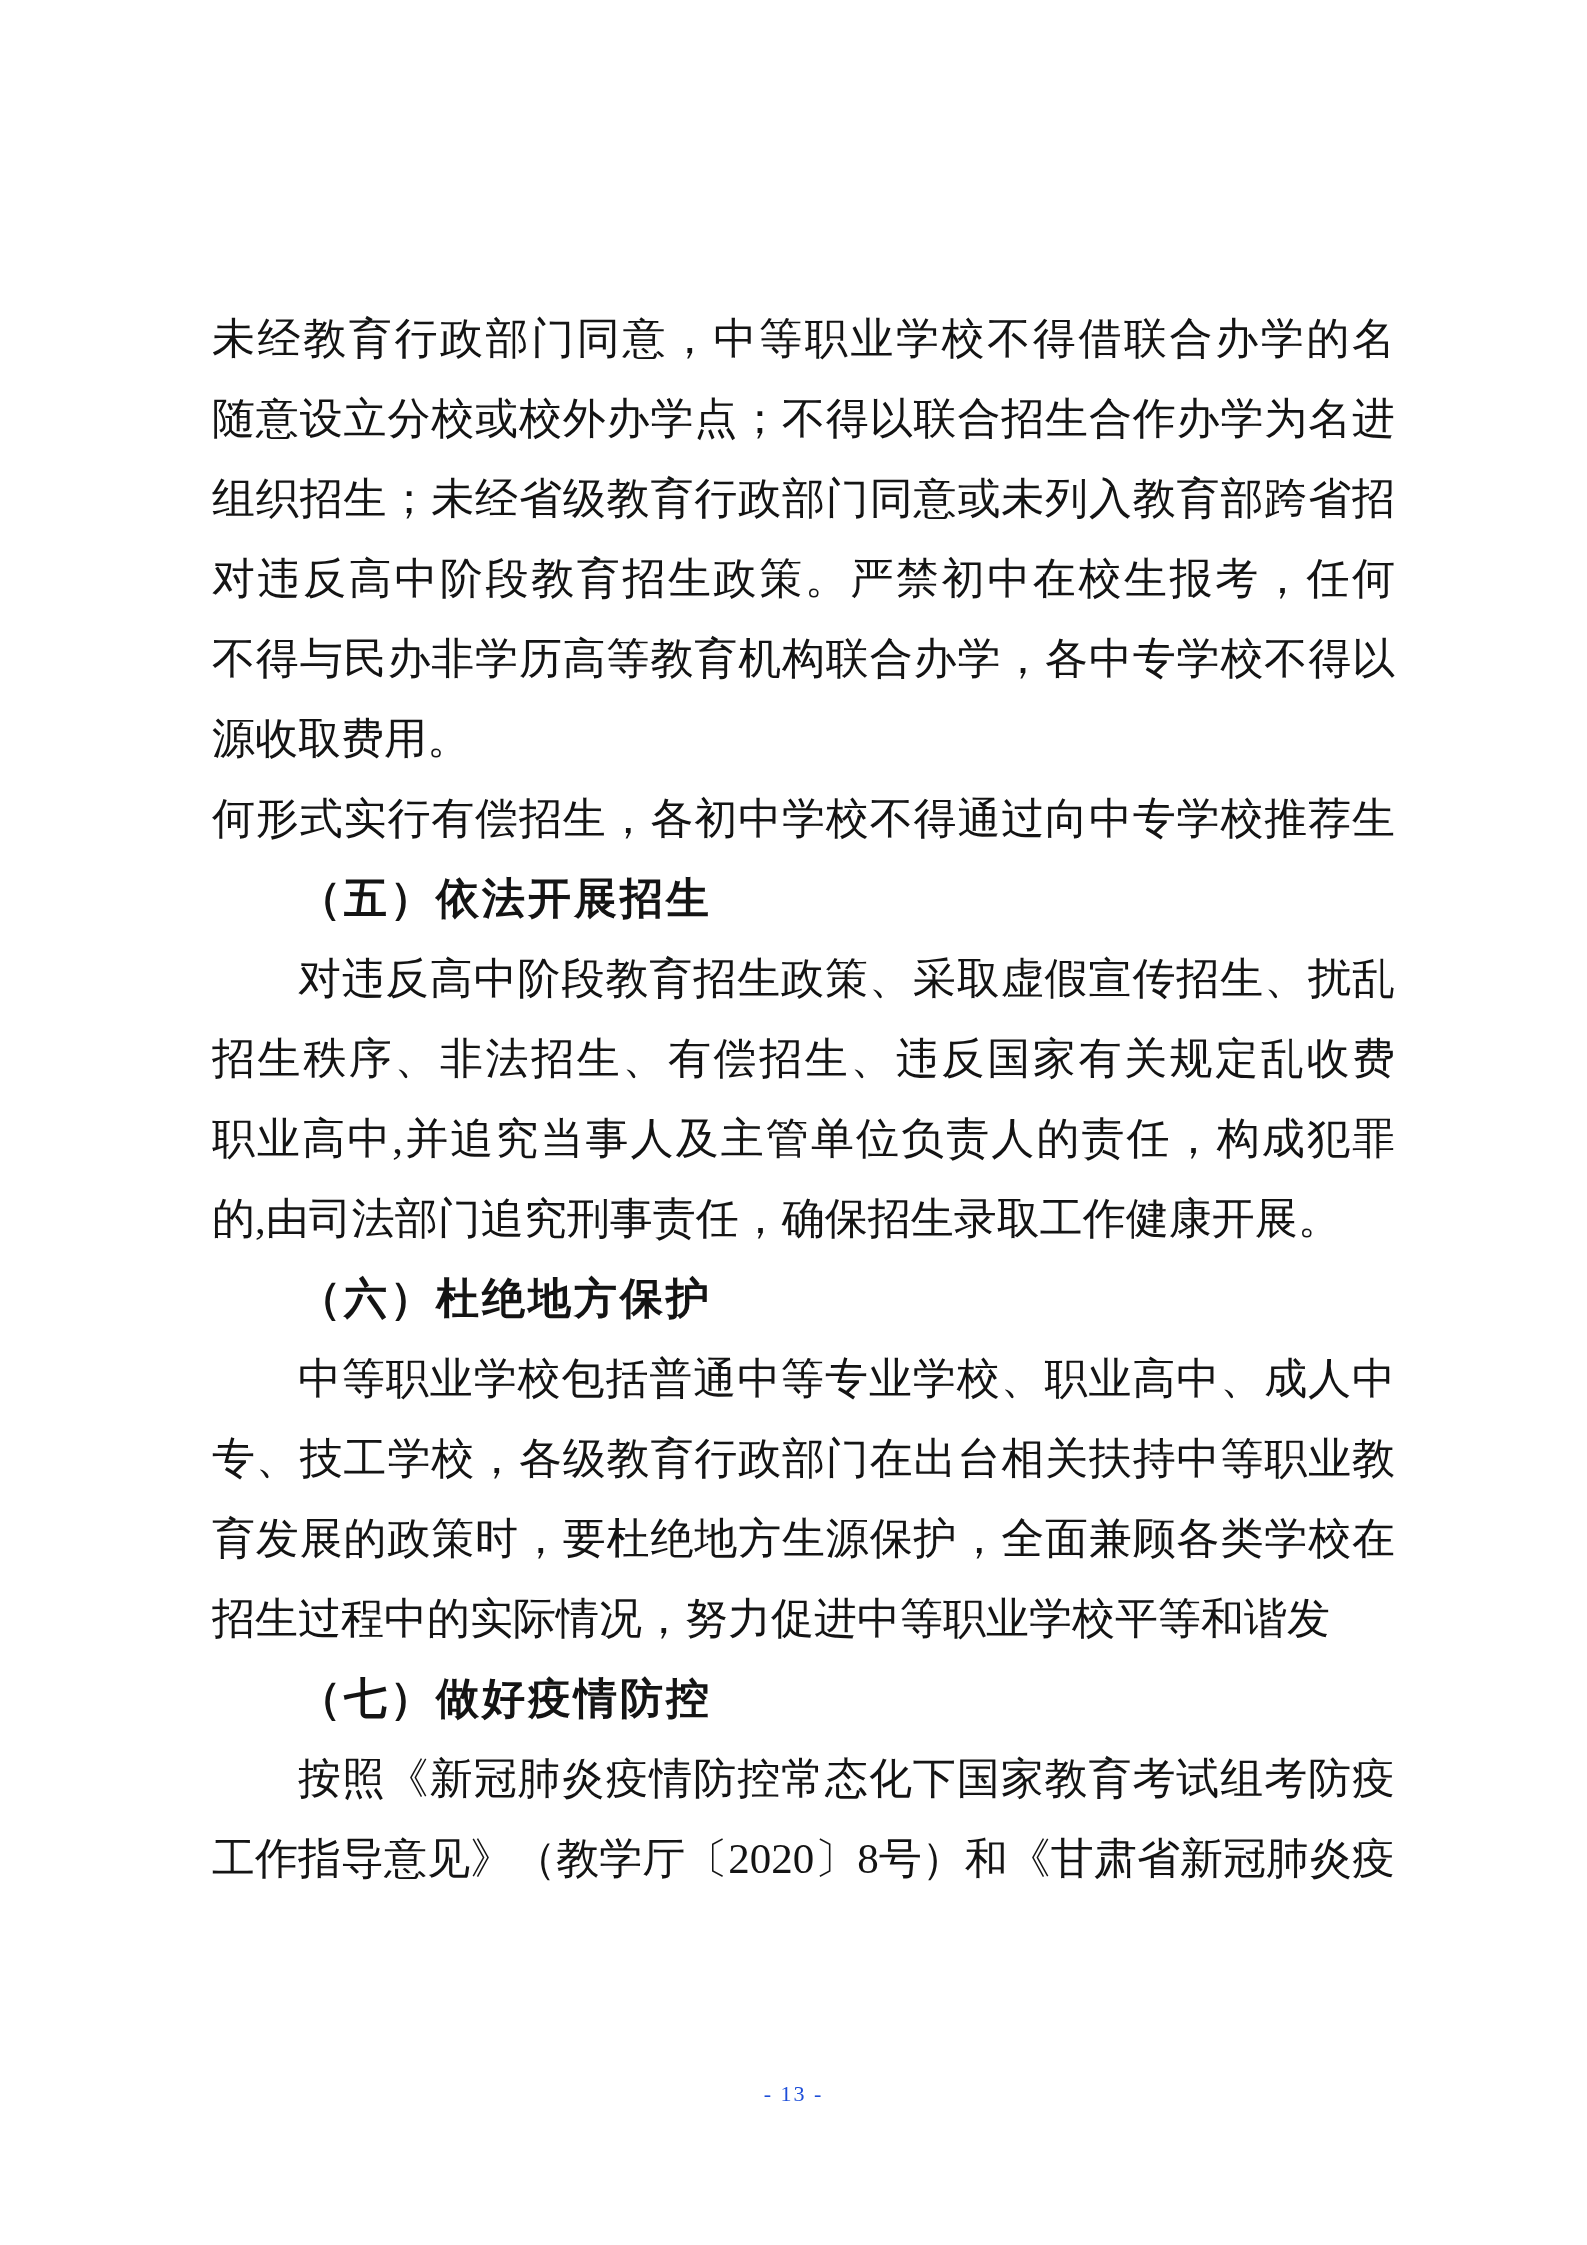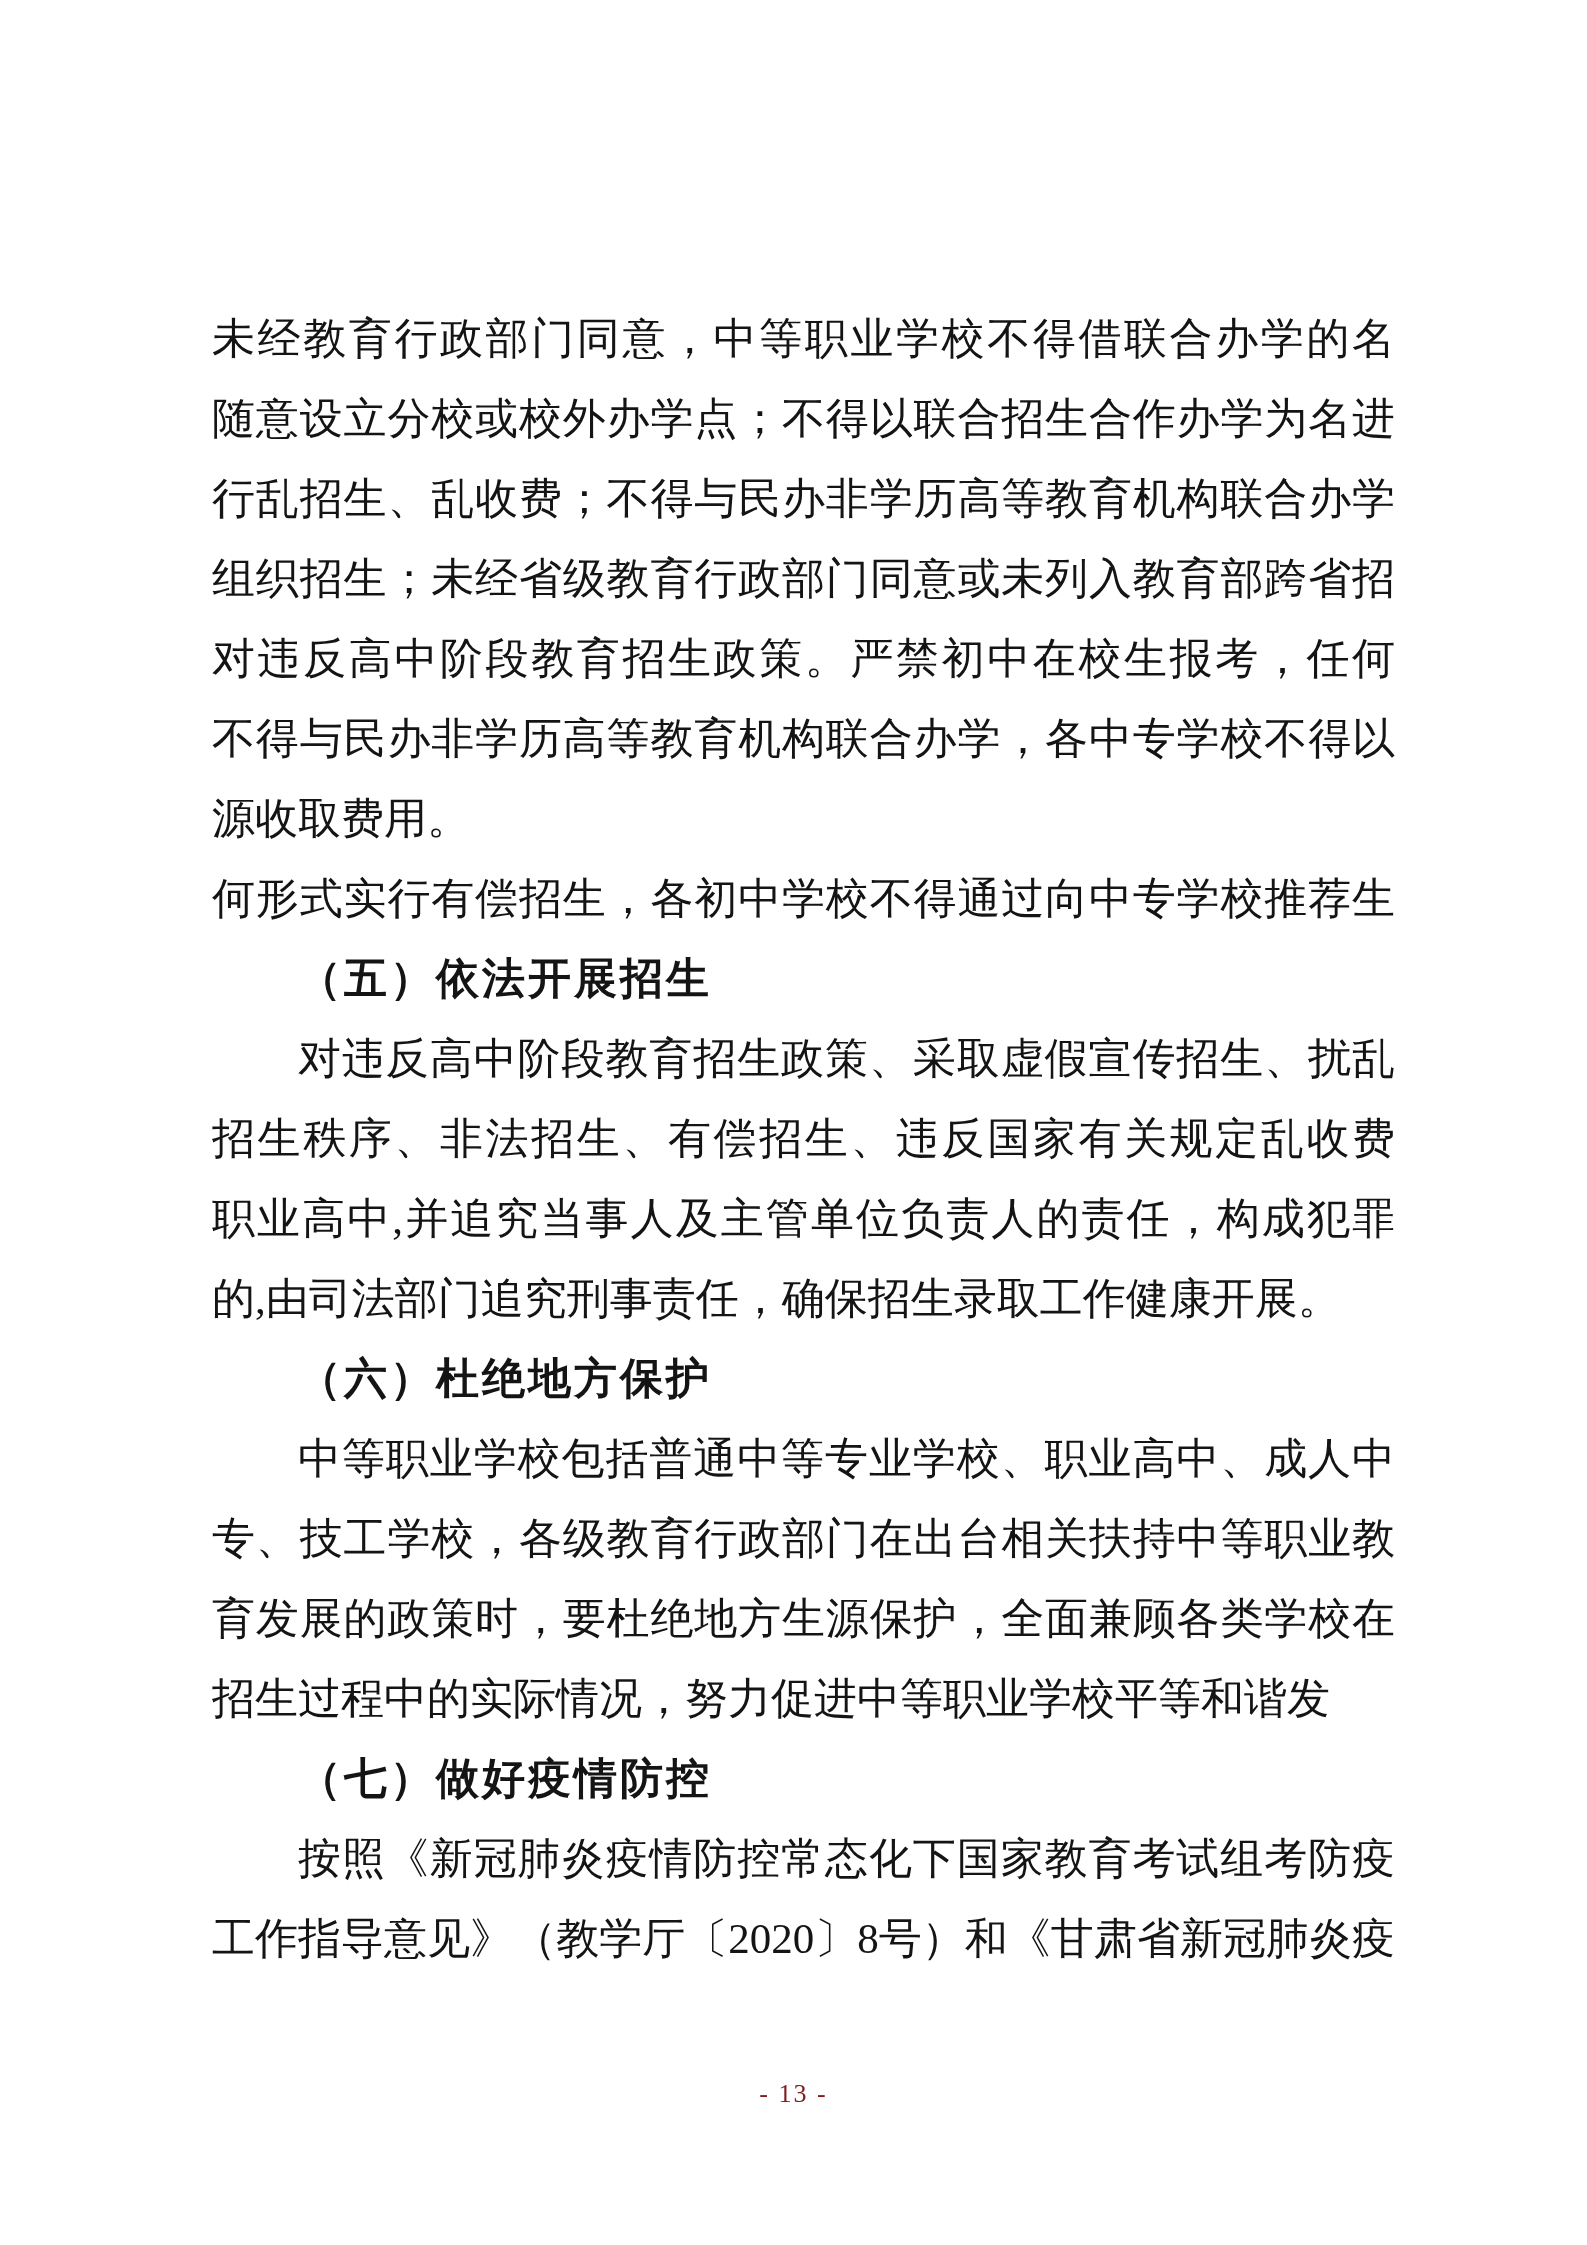--- a/index.html
+++ b/index.html
@@ -53,34 +53,33 @@
     text-indent: 2em;
     text-align: justify;
     text-align-last: justify;
   }
   .pagenum {
     position: absolute;
     left: 0;
     top: 2076px;
     width: 100%;
     text-align: center;
-    font-size: 26px;
+    font-size: 22px;
     line-height: 36px;
     letter-spacing: 2px;
-    color: #7f1d1d;
+    color: #1d4ed8;
   }
 </style>
 </head>
 <body>
 
 <main class="page">
   <div class="textblock">
     <div class="line fill">未经教育行政部门同意，中等职业学校不得借联合办学的名义，</div>
     <div class="line fill">随意设立分校或校外办学点；不得以联合招生合作办学为名进</div>
-    <div class="line fill">行乱招生、乱收费；不得与民办非学历高等教育机构联合办学</div>
     <div class="line fill">组织招生；未经省级教育行政部门同意或未列入教育部跨省招</div>
     <div class="line fill">对违反高中阶段教育招生政策。严禁初中在校生报考，任何</div>
     <div class="line fill">不得与民办非学历高等教育机构联合办学，各中专学校不得以任</div>
     <div class="line end">源收取费用。</div>
     <div class="line fill">何形式实行有偿招生，各初中学校不得通过向中专学校推荐生</div>
     <div class="line head">（五）依法开展招生</div>
     <div class="line first">对违反高中阶段教育招生政策、采取虚假宣传招生、扰乱</div>
     <div class="line fill">招生秩序、非法招生、有偿招生、违反国家有关规定乱收费的，</div>
     <div class="line fill">职业高中,并追究当事人及主管单位负责人的责任，构成犯罪</div>
     <div class="line end">的,由司法部门追究刑事责任，确保招生录取工作健康开展。</div>

